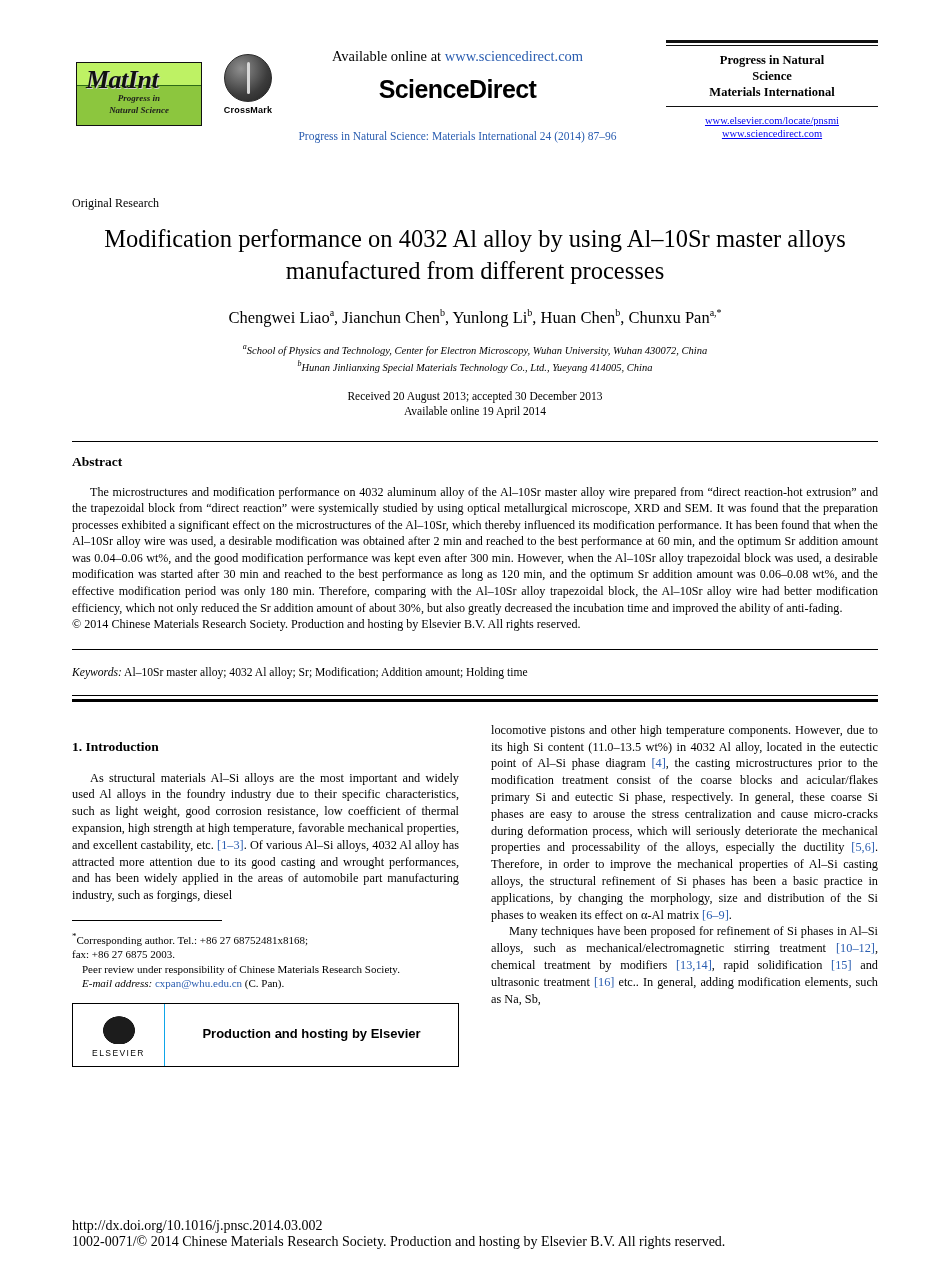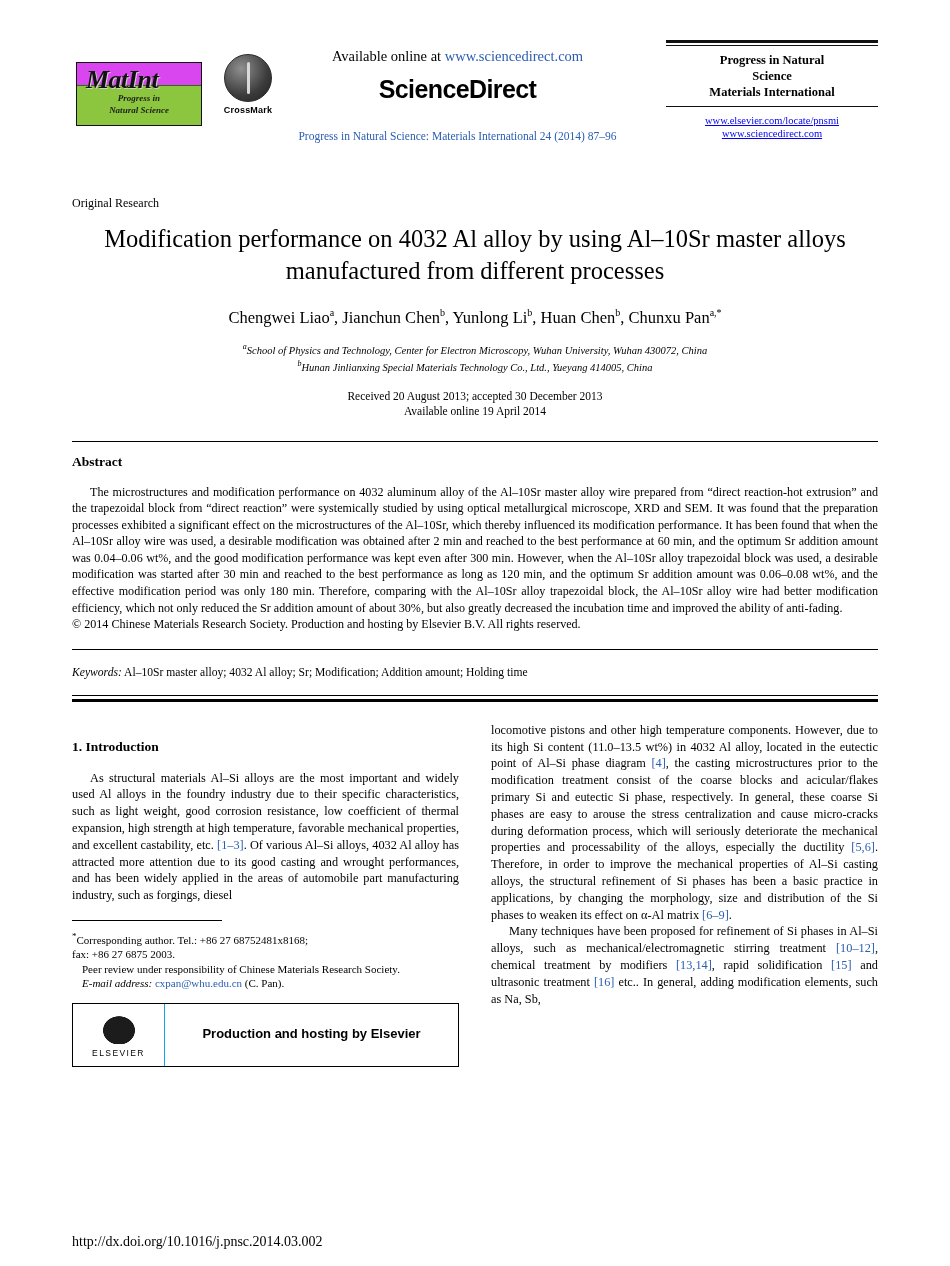--- a/index.html
+++ b/index.html
@@ -29,21 +29,21 @@
     height: 140px;
     margin-top: 36px;
   }
   .matint-logo {
     position: absolute;
     left: 4px;
     top: 26px;
     width: 124px;
     height: 62px;
     border: 1px solid #111;
-    background: #d946ef;
+    background: #bef264;
     overflow: hidden;
   }
   .matint-logo .green {
     position: absolute;
     left: 0; right: 0; top: 22px; height: 40px;
     background: #8cc63e;
     border-top: 1px solid #2e6b17;
   }
   .matint-logo .matint-word {
     position: absolute;
@@ -436,15 +436,16 @@
     </div>
 
     <div class="col">
       <p style="text-indent:0"><span>locomotive pistons and other high temperature components. However, due to its high Si content (11.0–13.5 wt%) in 4032 Al alloy, located in the eutectic point of Al–Si phase diagram </span><a class="ref" href="#">[4]</a><span>, the casting microstructures prior to the modification treatment consist of the coarse blocks and acicular/flakes primary Si and eutectic Si phase, respectively. In general, these coarse Si phases are easy to arouse the stress centralization and cause micro-cracks during deformation process, which will seriously deteriorate the mechanical properties and processability of the alloys, especially the ductility </span><a class="ref" href="#">[5,6]</a><span>. Therefore, in order to improve the mechanical properties of Al–Si casting alloys, the structural refinement of Si phases has been a basic practice in applications, by changing the morphology, size and distribution of the Si phases to weaken its effect on α-Al matrix </span><a class="ref" href="#">[6–9]</a><span>.</span></p>
       <p><span>Many techniques have been proposed for refinement of Si phases in Al–Si alloys, such as mechanical/electromagnetic stirring treatment </span><a class="ref" href="#">[10–12]</a><span>, chemical treatment by modifiers </span><a class="ref" href="#">[13,14]</a><span>, rapid solidification </span><a class="ref" href="#">[15]</a><span> and ultrasonic treatment </span><a class="ref" href="#">[16]</a><span> etc.. In general, adding modification elements, such as Na, Sb,</span></p>
     </div>
   </div>
 
   <div class="footer">
     <div>http://dx.doi.org/10.1016/j.pnsc.2014.03.002</div>
+    <div>1002-0071/© 2014 Chinese Materials Research Society. Production and hosting by Elsevier B.V. All rights reserved.</div>
   </div>
 
 </div>
 
 </body></html>

